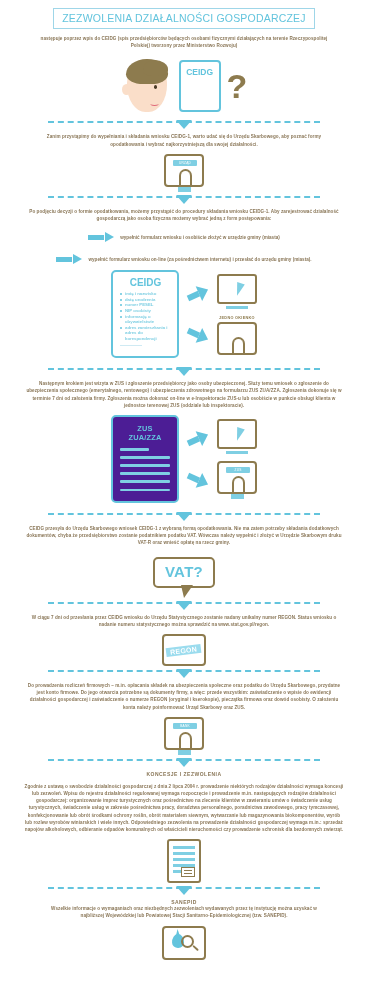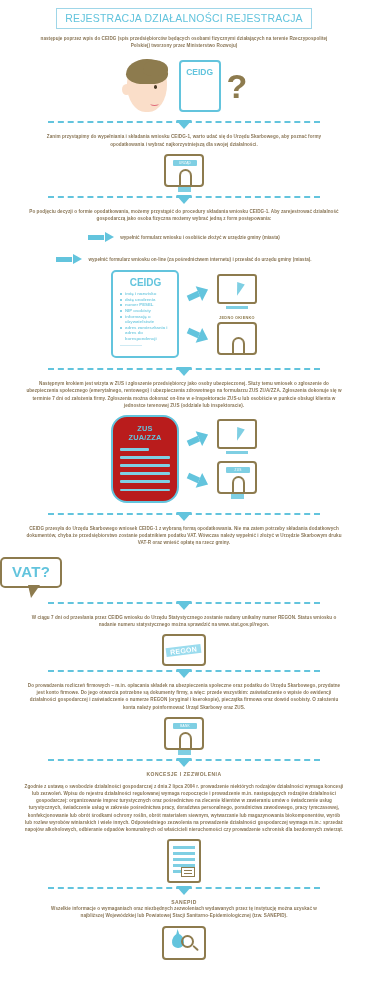--- a/index.html
+++ b/index.html
@@ -370,45 +370,45 @@
     width: 22px; height: 2.6px;
     background: #7fcfe3;
     margin: 2px auto 0 auto;
   }
 
   
   .zus-form {
     width: 68px;
     min-height: 88px;
     border: 2px solid #63c4dd;
-    border-radius: 16px;
+    border-radius: 5px;
     box-sizing: border-box;
     padding: 7px 7px 4px 7px;
-    background: #b91c1c;
+    background: #4c1d95;
   }
   .zus-form .hd {
     color: #63c4dd;
     font-size: 7.4px;
     font-weight: bold;
     text-align: center;
     margin-bottom: 6px;
     letter-spacing: 0.2px;
   }
   .zus-form .bar {
     height: 2.6px;
     background: #7fcfe3;
     margin-bottom: 5.5px;
     border-radius: 1px;
   }
   .zus-form .bar.short { width: 58%; }
 
   
   .vat-wrap {
     display: flex;
-    justify-content: flex-start;
+    justify-content: center;
   }
   .vat {
     position: relative;
     border: 2.6px solid #8d7b4e;
     border-radius: 5px;
     padding: 4px 10px 5px 10px;
     background: #fff;
   }
   .vat span {
     color: #63c4dd;
@@ -528,21 +528,21 @@
     letter-spacing: 0.5px;
     font-weight: bold;
   }
 </style>
 </head>
 <body>
 
 <div class="page">
 
   <div class="title-wrap">
-    <div class="title">REJESTRACJA DZIAŁALNOŚCI REJESTRACJA</div>
+    <div class="title">ZEZWOLENIA DZIAŁALNOŚCI GOSPODARCZEJ</div>
   </div>
 
   <div class="gap-sm"></div>
 
   <div class="para">następuje poprzez wpis do CEIDG (spis przedsiębiorców będących osobami fizycznymi działających na terenie Rzeczypospolitej Polskiej) tworzony przez Ministerstwo Rozwoju)</div>
 
   <div class="gap-sm"></div>
 
   <div class="hero">
     <div class="face">

